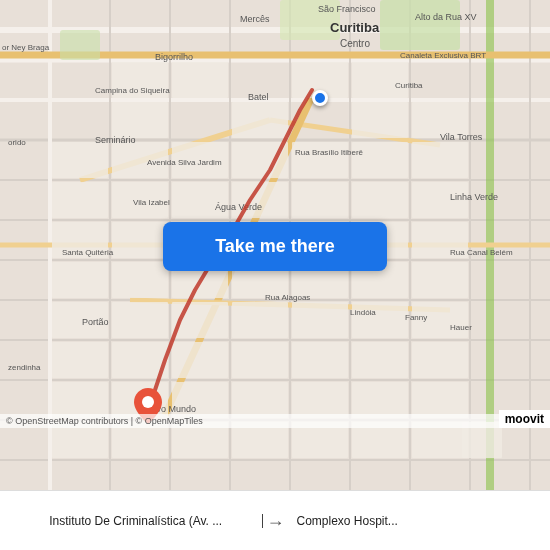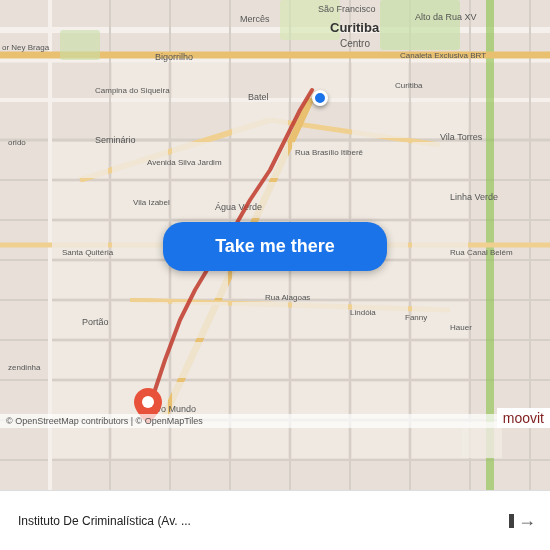--- a/index.html
+++ b/index.html
@@ -23,21 +23,21 @@
     
     #take-me-there-btn {
       position: absolute;
       top: 222px;
       left: 163px;
       width: 224px;
       height: 49px;
       background: #1a73e8;
       color: white;
       border: none;
-      border-radius: 20px;
+      border-radius: 8px;
       font-size: 18px;
       font-weight: bold;
       cursor: pointer;
       display: flex;
       align-items: center;
       justify-content: center;
       box-shadow: 0 2px 8px rgba(0,0,0,0.3);
     }
 
     
@@ -83,22 +83,23 @@
       align-items: center;
       border-top: 1px solid #ddd;
       padding: 0 10px;
     }
 
     #bottom-bar .from-section {
       flex: 1;
       display: flex;
       flex-direction: column;
       padding: 0 8px;
-      border-right: 5px solid #404040;
-      overflow: hidden;
+      border-right: 1px solid #404040;
+      overflow: hidden;
+      text-align: center;
     }
 
     #bottom-bar .from-section .name {
       font-size: 12px;
       color: #222;
       white-space: nowrap;
       overflow: hidden;
       text-overflow: ellipsis;
       font-weight: 500;
     }
@@ -310,26 +311,29 @@
     </svg>
   </div>
 
   <button id="take-me-there-btn">Take me there</button>
 
   <div id="attribution">
     <span>© OpenStreetMap contributors | © OpenMapTiles</span>
   </div>
 
   <div id="moovit-logo">
-    <span style="color:#7f1d1d; font-weight:normal; font-size:14px;">moovit</span>
+    <span style="color:#000000; font-weight:bold; font-size:12px;">moovit</span>
   </div>
 
 </div>
 
 <div id="bottom-bar">
 
   <div class="from-section">
     <span class="name">Instituto De Criminalística (Av. ...</span>
   </div>
 
   <span id="arrow-icon">→</span>
 
+  <div class="to-section">
+    <span class="name">Complexo Hospit...</span>
+  </div>
 </div>
 
 </body></html>

